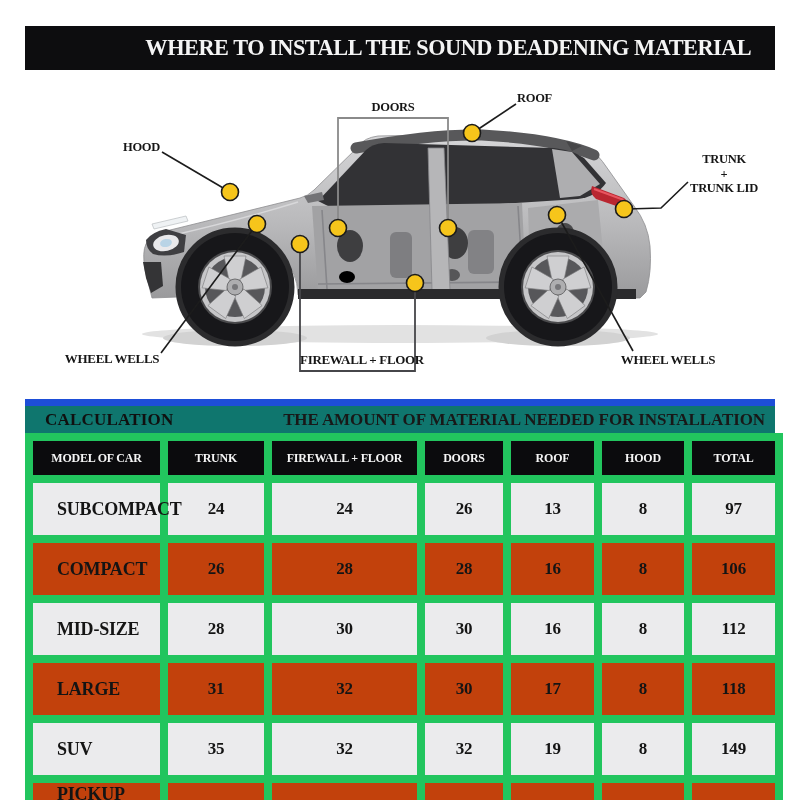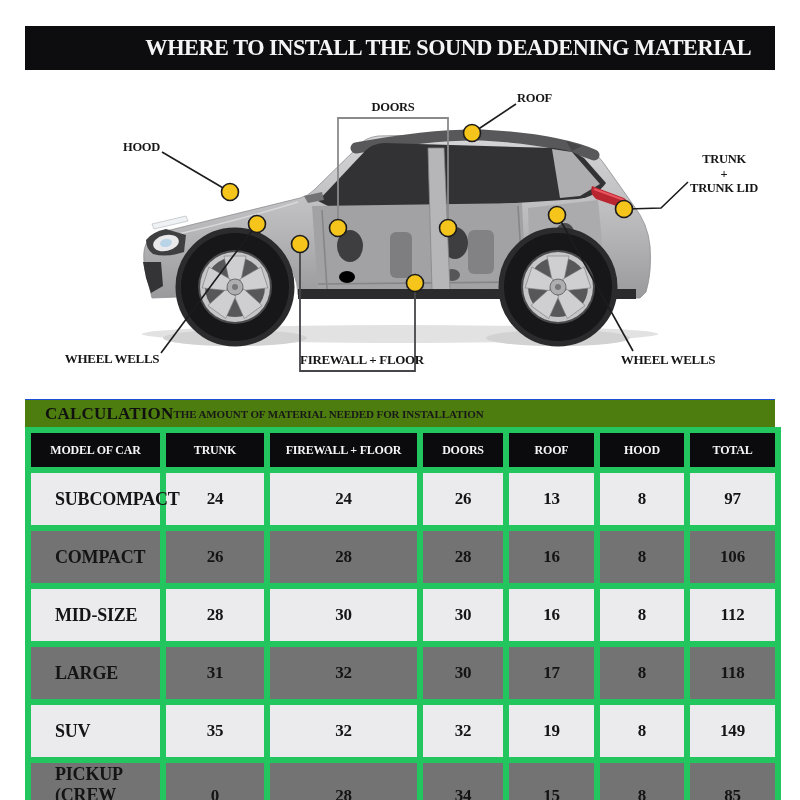--- a/index.html
+++ b/index.html
@@ -22,33 +22,33 @@
   .lbl-roof{left:517px;top:92px;}
   .lbl-trunk{left:680px;top:152px;width:88px;text-align:center;line-height:14.5px;}
   .lbl-ww-left{left:64px;top:352px;width:96px;text-align:center;}
   .lbl-firewall{left:300px;top:353px;width:116px;text-align:center;}
   .lbl-ww-right{left:620px;top:353px;width:96px;text-align:center;}
 
   svg.car{position:absolute;left:0;top:0;}
 
   
   .calc{position:absolute;left:25px;top:399px;width:750px;}
-  .calc-bar{height:27px;background:#4d7c0f;border-top:1px solid #1d4ed8;
-            display:flex;align-items:center;box-sizing:content-box;}
+  .calc-bar{height:27px;background:#0f766e;border-top:7px solid #1d4ed8;
+            display:flex;align-items:center;justify-content:space-between;box-sizing:content-box;}
   .calc-bar .h{font-size:17px;font-weight:800;letter-spacing:0.2px;color:#101010;padding-left:20px;}
-  .calc-bar .s{font-size:11px;font-weight:800;letter-spacing:-0.1px;color:#181818;}
+  .calc-bar .s{font-size:17px;font-weight:800;letter-spacing:-0.1px;color:#181818;padding-right:10px;}
 
   table.mat{width:750px;border-collapse:collapse;table-layout:fixed;}
-  table.mat th,table.mat td{border:6px solid #22c55e;font-weight:800;
+  table.mat th,table.mat td{border:8px solid #22c55e;font-weight:800;
         text-align:center;vertical-align:middle;letter-spacing:-0.2px;}
   table.mat th{background:#0b0b0d;color:#f5f5f5;font-size:12px;height:32px;}
   table.mat td{font-size:17px;color:#141414;height:50px;}
   table.mat td.model{text-align:left;padding-left:24px;font-size:18px;}
   tr.odd td{background:#ebebed;}
-  tr.even td{background:#737373;}
+  tr.even td{background:#c2410c;}
 </style>
 </head>
 <body>
 
 <div class="page">
 
   <div class="title-bar">
     <span>WHERE TO INSTALL THE SOUND DEADENING MATERIAL</span>
   </div>
 

